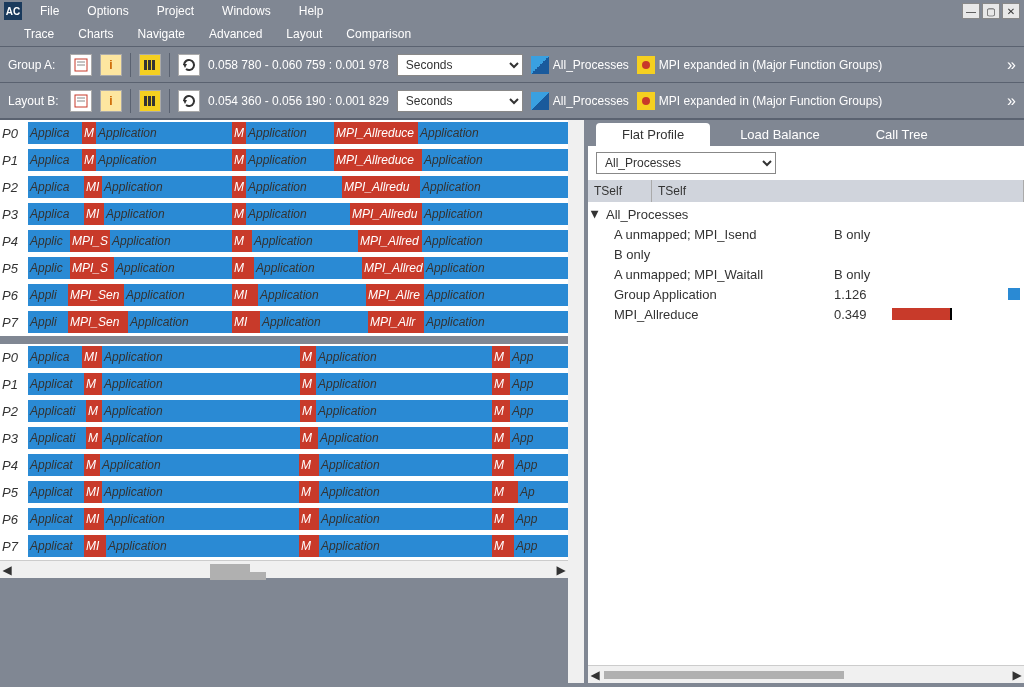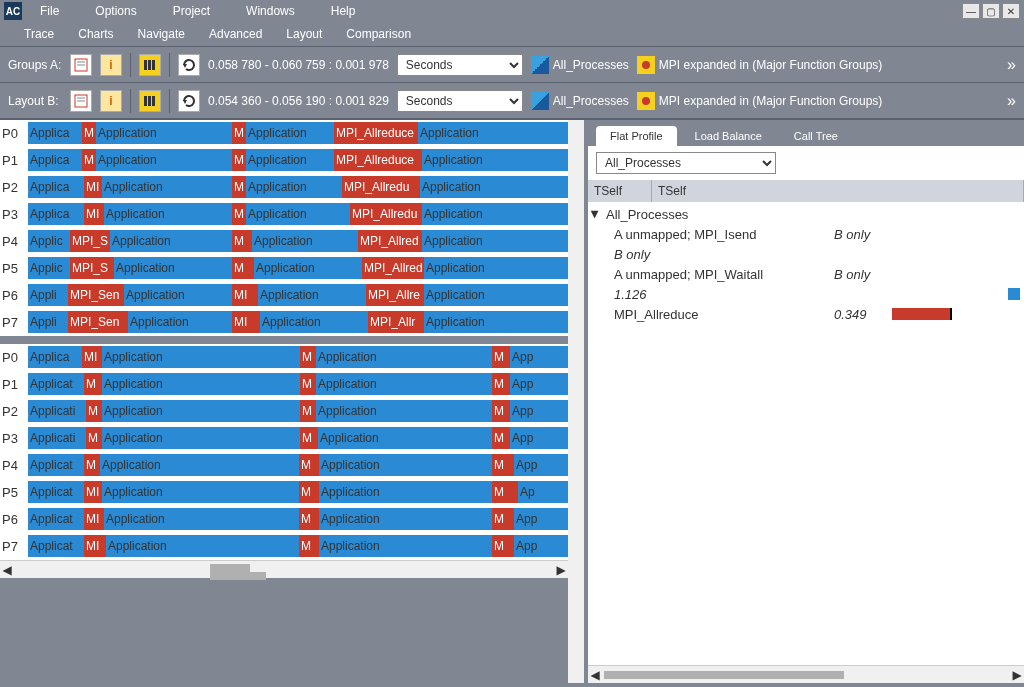--- a/index.html
+++ b/index.html
@@ -1,20 +1,20 @@
 <!DOCTYPE html>
 <html><head>
 <meta charset="utf-8">
 <style>
 * { box-sizing: border-box; margin: 0; padding: 0; font-family: Arial, sans-serif; }
 body { background: #808793; color: #fff; font-size: 12px; width: 1024px; height: 687px; overflow: hidden; }
 
 .titlebar { height: 22px; background: #808793; display: flex; align-items: center; padding: 0 4px; }
 .titlebar .logo { width: 18px; height: 18px; background: #1a3a5c; display: flex; align-items: center; justify-content: center; font-size: 10px; font-weight: bold; color: #fff; }
-.titlebar .menus { display: flex; gap: 16px; margin-left: 8px; align-items: flex-end; }
+.titlebar .menus { display: flex; gap: 8px; margin-left: 8px; align-items: flex-end; }
 .titlebar .menus span { padding: 2px 10px; cursor: pointer; color: #fff; }
 .titlebar .winctrl { margin-left: auto; display: flex; gap: 2px; }
 .titlebar .winctrl div { width: 18px; height: 16px; background: #e8e8e8; border: 1px solid #888; display: flex; align-items: center; justify-content: center; color: #333; font-size: 10px; cursor: pointer; }
 
 .menubar2 { height: 24px; display: flex; align-items: center; padding: 0 12px; gap: 0; }
 .menubar2 span { padding: 2px 12px; cursor: pointer; color: #fff; }
 
 .toolbar { height: 36px; display: flex; align-items: center; padding: 0 8px; gap: 8px; border-top: 1px solid #5a6270; }
 .toolbar .lbl { color: #fff; width: 54px; }
 .toolbar .ticon { width: 22px; height: 22px; background: #fff; border: 1px solid #aaa; display:flex; align-items:center; justify-content:center; }
@@ -27,53 +27,53 @@
 .toolbar .tag .sq { width: 18px; height: 18px; display: inline-block; }
 .toolbar .sq.blue { background: linear-gradient(135deg, #3aa0e0 50%, #1a5a9c 50%); }
 .toolbar .sq.yellow { background: #f5d020; position: relative; display:flex; align-items:center; justify-content:center; }
 .toolbar .chev { color: #fff; font-size: 16px; cursor: pointer; margin-left: auto; }
 
 .main { display: flex; height: calc(687px - 22px - 24px - 36px - 36px - 4px); border-top: 2px solid #5a6270; }
 .left { width: 588px; display: flex; flex-direction: column; background: #808793; border-right: 4px solid #808793; }
 .right { flex: 1; display: flex; flex-direction: column; background: #fff; color: #333; }
 
 .timeline { background: #fff; position: relative; }
-.timeline .row { display: flex; align-items: center; height: 27px; border-bottom: 1px solid #fff; }
+.timeline .row { display: flex; align-items: center; height: 27px; border-bottom: 1px solid #fff; font-style: italic; }
 .timeline .plabel { width: 28px; color: #333; background: #fff; padding-left: 2px; font-size: 13px; }
 .timeline .bars { flex: 1; position: relative; height: 22px; display: flex; }
 .seg { height: 22px; display: flex; align-items: center; padding-left: 2px; overflow: hidden; white-space: nowrap; font-size: 12px; color: #333; }
 .seg.app { background: #2a8ad4; }
 .seg.mpi { background: #c83a2a; color: #fff; }
 .tlsplit { height: 8px; background: #808793; }
 
 .hscroll { height: 18px; background: #f0f0f0; border-top: 1px solid #ccc; display:flex; align-items:center; position: relative; }
 .hscroll .thumb { position: absolute; height: 8px; background: #b0b0b0; }
 .hscroll .arrow { width: 14px; height: 14px; color: #333; display:flex; align-items:center; justify-content:center; }
 
 .vscroll { width: 18px; background: #f0f0f0; }
 
 .tabs { display: flex; background: #808793; height: 26px; align-items: flex-end; padding-left: 8px; gap: 4px; }
-.tabs .tab { padding: 4px 14px; color: #fff; cursor: pointer; font-size: 11px; margin-top: 28px; }
+.tabs .tab { padding: 4px 26px; color: #fff; cursor: pointer; font-size: 13px; margin-top: 28px; }
 .tabs .tab.active { background: #fff; color: #333; border-radius: 4px 4px 0 0; }
 
 .profile-controls { padding: 6px 8px; background: #fff; }
 .profile-controls select { width: 180px; height: 22px; border: 1px solid #888; font-size: 12px; padding: 0 4px; background: #fff; color: #333; }
 
 .table-head { display: flex; background: #d0d4dc; height: 22px; align-items: center; font-size: 12px; color: #333; }
 .table-head div { padding: 0 6px; border-right: 1px solid #aaa; height: 100%; display: flex; align-items: center; }
 .col-name { width: 230px; }
 .col-tself { width: 64px; }
 .col-bar { flex: 1; }
 
 .table-body { padding: 2px 4px; font-size: 13px; color: #333; }
 .table-body .trow { display: flex; height: 20px; align-items: center; }
 .table-body .trow .indent { width: 22px; }
 .table-body .trow .exp { width: 14px; display:inline-flex; }
 .table-body .tname { width: 220px; overflow: hidden; white-space: nowrap; }
-.table-body .tval { width: 58px; font-style: italic; }
+.table-body .tval { width: 58px; }
 .table-body .tbar { flex: 1; display: flex; align-items: center; }
 .table-body .barfill { height: 12px; }
 .table-body .barfill.blue { background: #2a8ad4; margin-left: auto; width: 12px;}
 .table-body .barfill.red { background: #c83a2a; width: 60px; border-right: 2px solid #000;}
 
 .right .hscroll2 { margin-top: auto; height: 18px; background: #f0f0f0; border-top: 1px solid #ccc; display:flex; }
 .footer { height: 4px; background: #808793; }
 
 .tri::before { content: "▶"; font-size: 10px; color: #333; transform: rotate(90deg); display:inline-block; margin-right:2px;}
 </style>
@@ -99,21 +99,21 @@
 <div class="menubar2">
   <span>Trace</span>
   <span>Charts</span>
   <span>Navigate</span>
   <span>Advanced</span>
   <span>Layout</span>
   <span>Comparison</span>
 </div>
 
 <div class="toolbar">
-  <span class="lbl">Groups A:</span>
+  <span class="lbl">Group A:</span>
   <div class="ticon">
       <svg width="14" height="14">
         <rect x="1" y="1" width="12" height="12" fill="none" stroke="#c83a2a"></rect>
         <line x1="3" y1="4" x2="11" y2="4" stroke="#888"></line>
         <line x1="3" y1="7" x2="11" y2="7" stroke="#888"></line>
       </svg>
     </div>
   <div class="ticon" style="background:#fde6a0">
       <span style="color:#c60;font-weight:bold">i</span>
     </div>
@@ -436,20 +436,21 @@
             <span class="tbar"></span>
           </div>
           <div class="trow">
             <span class="indent"></span>
             <span class="tname">A unmapped; MPI_Waitall</span>
             <span class="tval">B only</span>
             <span class="tbar"></span>
           </div>
           <div class="trow">
             <span class="indent"></span>
+            <span class="tname">Group Application</span>
             <span class="tval">1.126</span>
             <span class="tbar">
               <div class="barfill blue"></div>
             </span>
           </div>
           <div class="trow">
             <span class="indent"></span>
             <span class="tname">MPI_Allreduce</span>
             <span class="tval">0.349</span>
             <span class="tbar">

